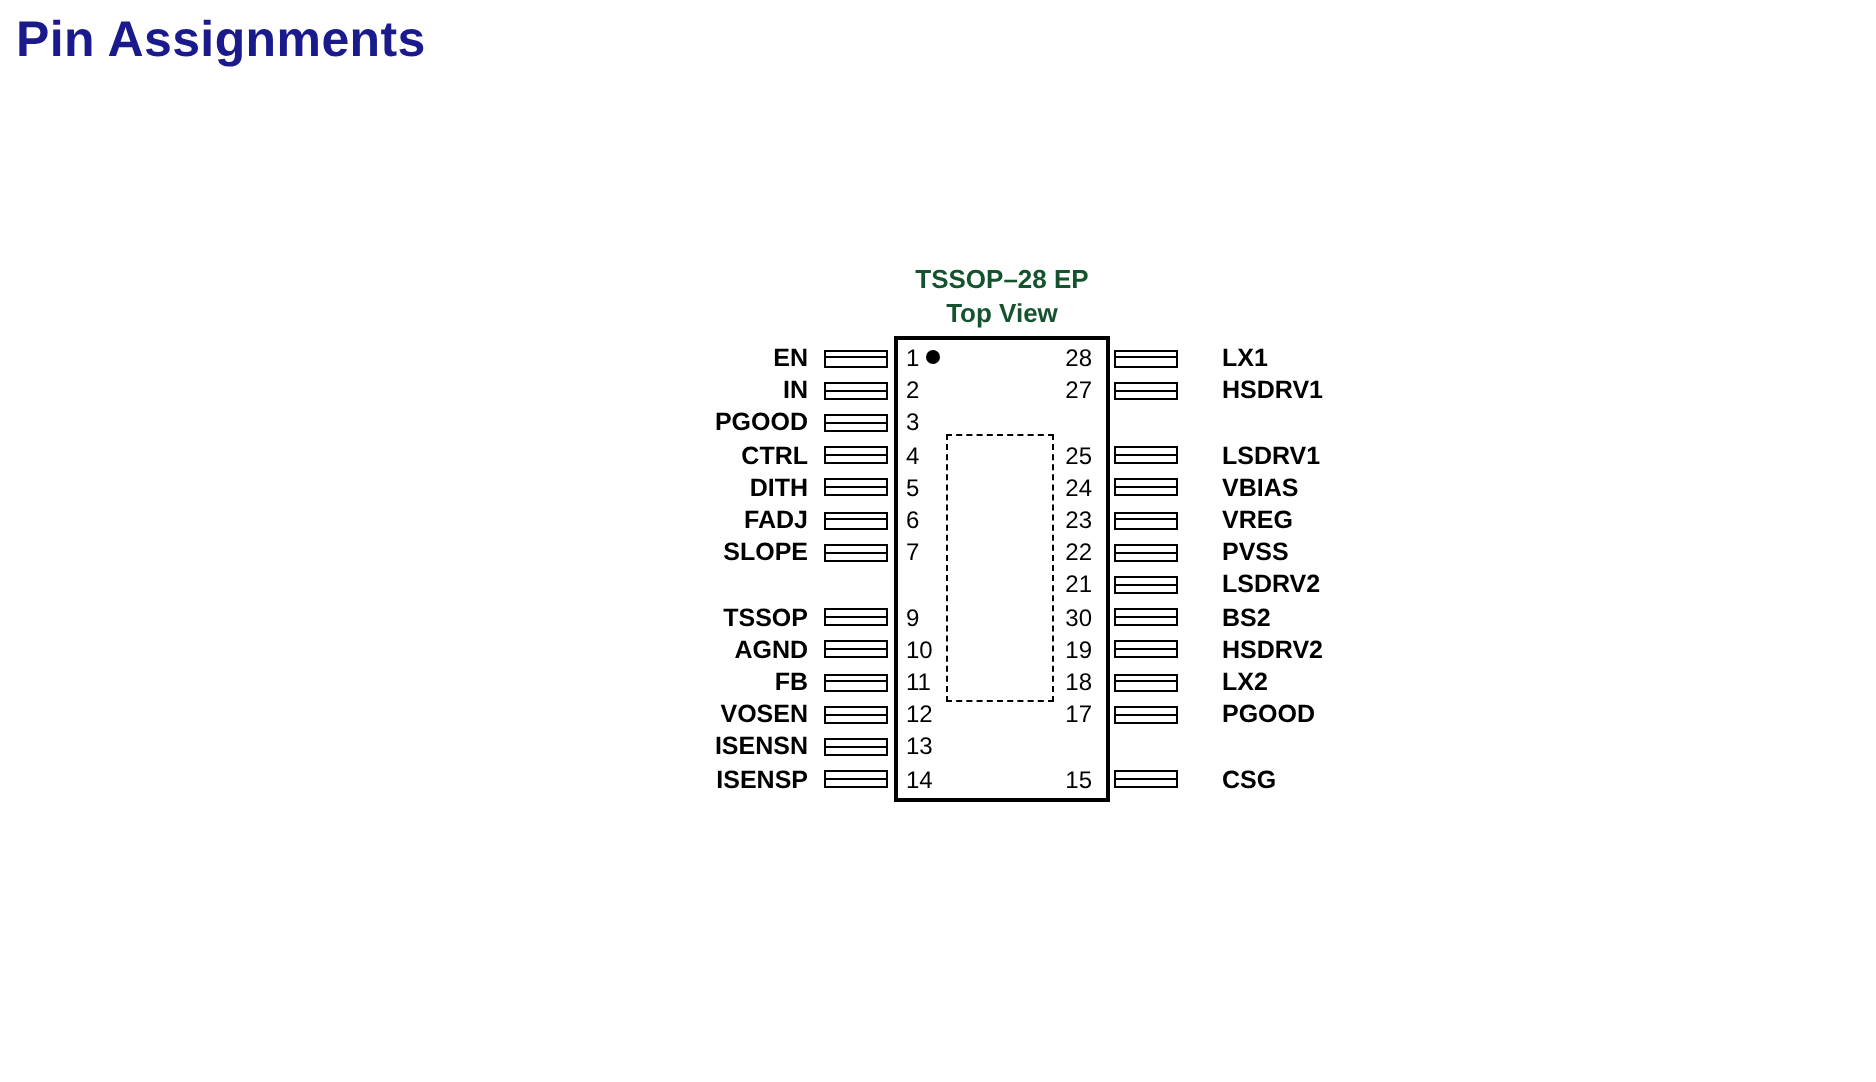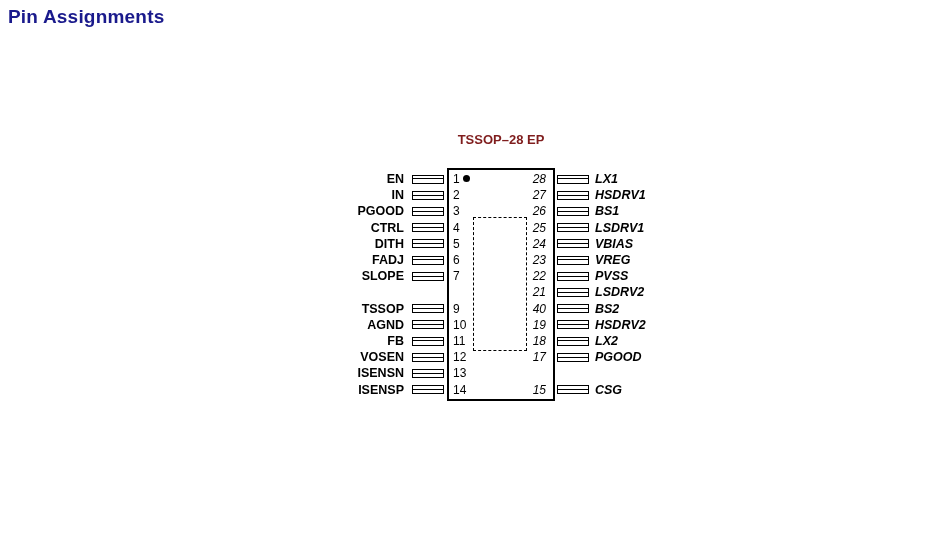--- a/index.html
+++ b/index.html
@@ -1,61 +1,62 @@
 <!DOCTYPE html>
 <html><head>
 <meta charset="utf-8">
 <style>
   html,body{margin:0;padding:0;background:#ffffff;}
   #page{position:relative;width:938px;height:541px;background:#ffffff;overflow:hidden;
         font-family:"Liberation Sans", sans-serif;color:#000;}
 
-  .page-title{position:absolute;left:8px;top:6px;font-size:19px;font-weight:bold;
+  .page-title{position:absolute;left:8px;top:6px;font-size:25px;font-weight:bold;
               color:#1a1a8c;letter-spacing:0.2px;}
 
   .pkg-line{position:absolute;left:391px;width:220px;text-align:center;
-            font-size:13px;font-weight:bold;color:#7f1d1d;}
+            font-size:13px;font-weight:bold;color:#14532d;}
   .pkg-name{top:132px;}
   .pkg-view{top:149px;}
 
   .chip-body{position:absolute;left:447px;top:168px;width:108px;height:233px;
              border:2px solid #000;box-sizing:border-box;background:#fff;}
   .ep-pad{position:absolute;left:473px;top:217px;width:54px;height:134px;
           border:1px dashed #000;box-sizing:border-box;}
   .pin1-dot{position:absolute;left:463px;top:175px;width:7px;height:7px;
             background:#000;border-radius:50%;}
 
   .pin-row{position:absolute;height:16.2px;display:flex;align-items:center;}
   .pin-row.left{left:268px;width:214px;}
-  .pin-row.right{left:500px;width:240px;font-style:italic;}
+  .pin-row.right{left:500px;width:240px;}
 
   .pin-label{font-size:12.5px;font-weight:bold;white-space:nowrap;}
   .pin-num{font-size:12px;font-weight:normal;white-space:nowrap;}
 
   .pin-row.left .pin-label{width:136px;text-align:right;}
   .pin-row.left .pin-lead{margin-left:8px;}
   .pin-row.left .pin-num{margin-left:9px;width:26px;text-align:left;}
 
   .pin-row.right .pin-num{width:46px;text-align:right;}
   .pin-row.right .pin-lead{margin-left:11px;}
-  .pin-row.right .pin-label{margin-left:6px;text-align:left;}
+  .pin-row.right .pin-label{margin-left:22px;text-align:left;}
 
   .pin-lead{position:relative;width:32px;height:9px;border:1.5px solid #000;
             box-sizing:border-box;flex:none;}
   .pin-lead::after{content:"";position:absolute;left:-1px;right:-1px;top:50%;
                    margin-top:-0.75px;border-top:1.5px solid #000;}
 </style>
 </head>
 <body>
 
 <div id="page">
 
   <div class="page-title">Pin Assignments</div>
 
   <div class="pkg-line pkg-name">TSSOP–28 EP</div>
+  <div class="pkg-line pkg-view">Top View</div>
 
   <div class="chip-body"></div>
   <div class="ep-pad"></div>
   <div class="pin1-dot"></div>
 
   <div class="pin-row left" style="top:171px">
     <span class="pin-label">EN</span>
     <span class="pin-lead"></span>
     <span class="pin-num">1</span>
   </div>
@@ -123,25 +124,20 @@
   <div class="pin-row right" style="top:171px">
     <span class="pin-num">28</span>
     <span class="pin-lead"></span>
     <span class="pin-label">LX1</span>
   </div>
   <div class="pin-row right" style="top:187.2px">
     <span class="pin-num">27</span>
     <span class="pin-lead"></span>
     <span class="pin-label">HSDRV1</span>
   </div>
-  <div class="pin-row right" style="top:203.4px">
-    <span class="pin-num">26</span>
-    <span class="pin-lead"></span>
-    <span class="pin-label">BS1</span>
-  </div>
   <div class="pin-row right" style="top:219.6px">
     <span class="pin-num">25</span>
     <span class="pin-lead"></span>
     <span class="pin-label">LSDRV1</span>
   </div>
   <div class="pin-row right" style="top:235.8px">
     <span class="pin-num">24</span>
     <span class="pin-lead"></span>
     <span class="pin-label">VBIAS</span>
   </div>
@@ -154,21 +150,21 @@
     <span class="pin-num">22</span>
     <span class="pin-lead"></span>
     <span class="pin-label">PVSS</span>
   </div>
   <div class="pin-row right" style="top:284.4px">
     <span class="pin-num">21</span>
     <span class="pin-lead"></span>
     <span class="pin-label">LSDRV2</span>
   </div>
   <div class="pin-row right" style="top:300.6px">
-    <span class="pin-num">40</span>
+    <span class="pin-num">30</span>
     <span class="pin-lead"></span>
     <span class="pin-label">BS2</span>
   </div>
   <div class="pin-row right" style="top:316.8px">
     <span class="pin-num">19</span>
     <span class="pin-lead"></span>
     <span class="pin-label">HSDRV2</span>
   </div>
   <div class="pin-row right" style="top:333px">
     <span class="pin-num">18</span>

